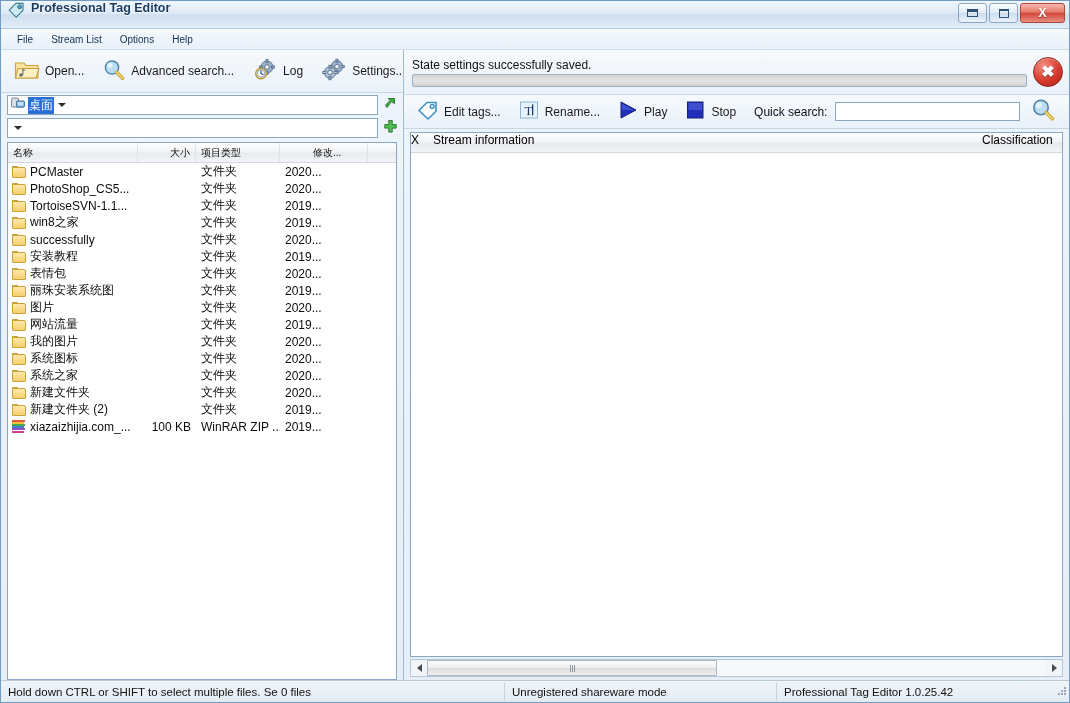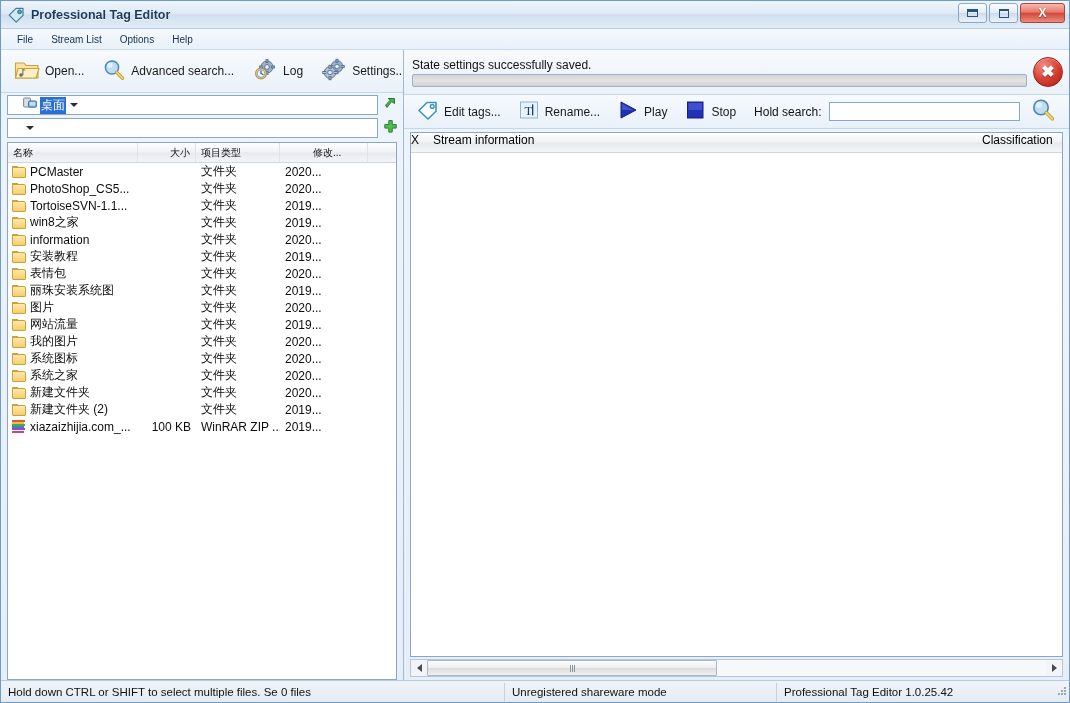--- a/index.html
+++ b/index.html
@@ -17,21 +17,21 @@
     background: linear-gradient(180deg,#eaf1f8 0%,#dfe9f4 100%);
     border: 1px solid #6f9bc4;
     display: flex; flex-direction: column;
   }
 
   
   .titlebar {
     height: 28px; flex: 0 0 28px;
     background: linear-gradient(180deg,#eef5fc 0%,#dfeaf6 45%,#cfdff0 52%,#e2edf8 100%);
     border-bottom: 1px solid #b5cbe0;
-    display: flex; align-items: center;
+    display: flex; 
     padding-left: 6px;
     position: relative;
   }
   .app-icon { width: 18px; height: 18px; position: relative; margin-right: 6px; flex:0 0 18px;}
   .title-text {
     font-size: 12.5px; color: #1b3a5c; font-weight: 600;
     text-shadow: 0 1px 0 rgba(255,255,255,.9);
     white-space: nowrap;
   }
   .wincontrols {
@@ -107,21 +107,21 @@
 
   
   .comborow {
     display: flex; align-items: center; gap: 4px;
     padding: 2px 4px 1px 6px;
   }
   .combo {
     flex: 1 1 auto; height: 20px;
     background: #fff; border: 1px solid #8aa8c4;
     display: flex; align-items: center; position: relative;
-    padding-left: 14px; min-width: 0;
+    padding-left: 2px; min-width: 0;
   }
   .combo .cval {
     font-size: 12px; color: #111; white-space: nowrap;
     overflow: hidden; text-overflow: ellipsis; flex:1 1 auto;
   }
   .combo .cval.sel { background:#2a6fd4; color:#fff; padding:0 1px; flex:0 0 auto; }
   .combo .arrow {
     width: 16px; height: 18px; flex:0 0 16px;
     display:flex;align-items:center;justify-content:center;
   }
@@ -467,21 +467,21 @@
               <div class="fc c-size"></div>
               <div class="fc c-type">文件夹</div>
               <div class="fc c-mod">2019...</div>
             </div>
             <div class="frow">
               <div class="fc c-name">
                 <span class="folder-ico">
                   <span class="tab"></span>
                   <span class="back"></span>
                 </span>
-                <span>information</span>
+                <span>successfully</span>
               </div>
               <div class="fc c-size"></div>
               <div class="fc c-type">文件夹</div>
               <div class="fc c-mod">2020...</div>
             </div>
             <div class="frow">
               <div class="fc c-name">
                 <span class="folder-ico">
                   <span class="tab"></span>
                   <span class="back"></span>
@@ -668,21 +668,21 @@
         <div class="tbtn">
           <span class="ico">
             <svg width="22" height="20" viewBox="0 0 22 20">
               <rect x="3.5" y="2" width="15.5" height="16" fill="#2030b8" stroke="#16207a" stroke-width="1"></rect>
               <rect x="4.5" y="3" width="13.5" height="7" fill="#4a5ad6" opacity=".75"></rect>
             </svg>
           </span>
           <span>Stop</span>
         </div>
 
-        <span class="qs-label">Hold search:</span>
+        <span class="qs-label">Quick search:</span>
         <input class="qs-input" type="text" placeholder="" style="">
 
         <div class="tbtn" style="margin-left:auto;">
           <span class="ico">
             <svg width="26" height="26" viewBox="0 0 26 26">
               <circle cx="11" cy="10.5" r="7.2" fill="#bcddf2" stroke="#4f86ad" stroke-width="1.6"></circle>
               <circle cx="8.8" cy="8" r="2.9" fill="#eaf7ff" opacity=".85"></circle>
               <path d="M16.2 15.6 L22.4 21.8" stroke="#c6a12f" stroke-width="3.6" stroke-linecap="round"></path>
               <path d="M16.2 15.6 L22.4 21.8" stroke="#f2d77a" stroke-width="1.7" stroke-linecap="round"></path>
             </svg>

